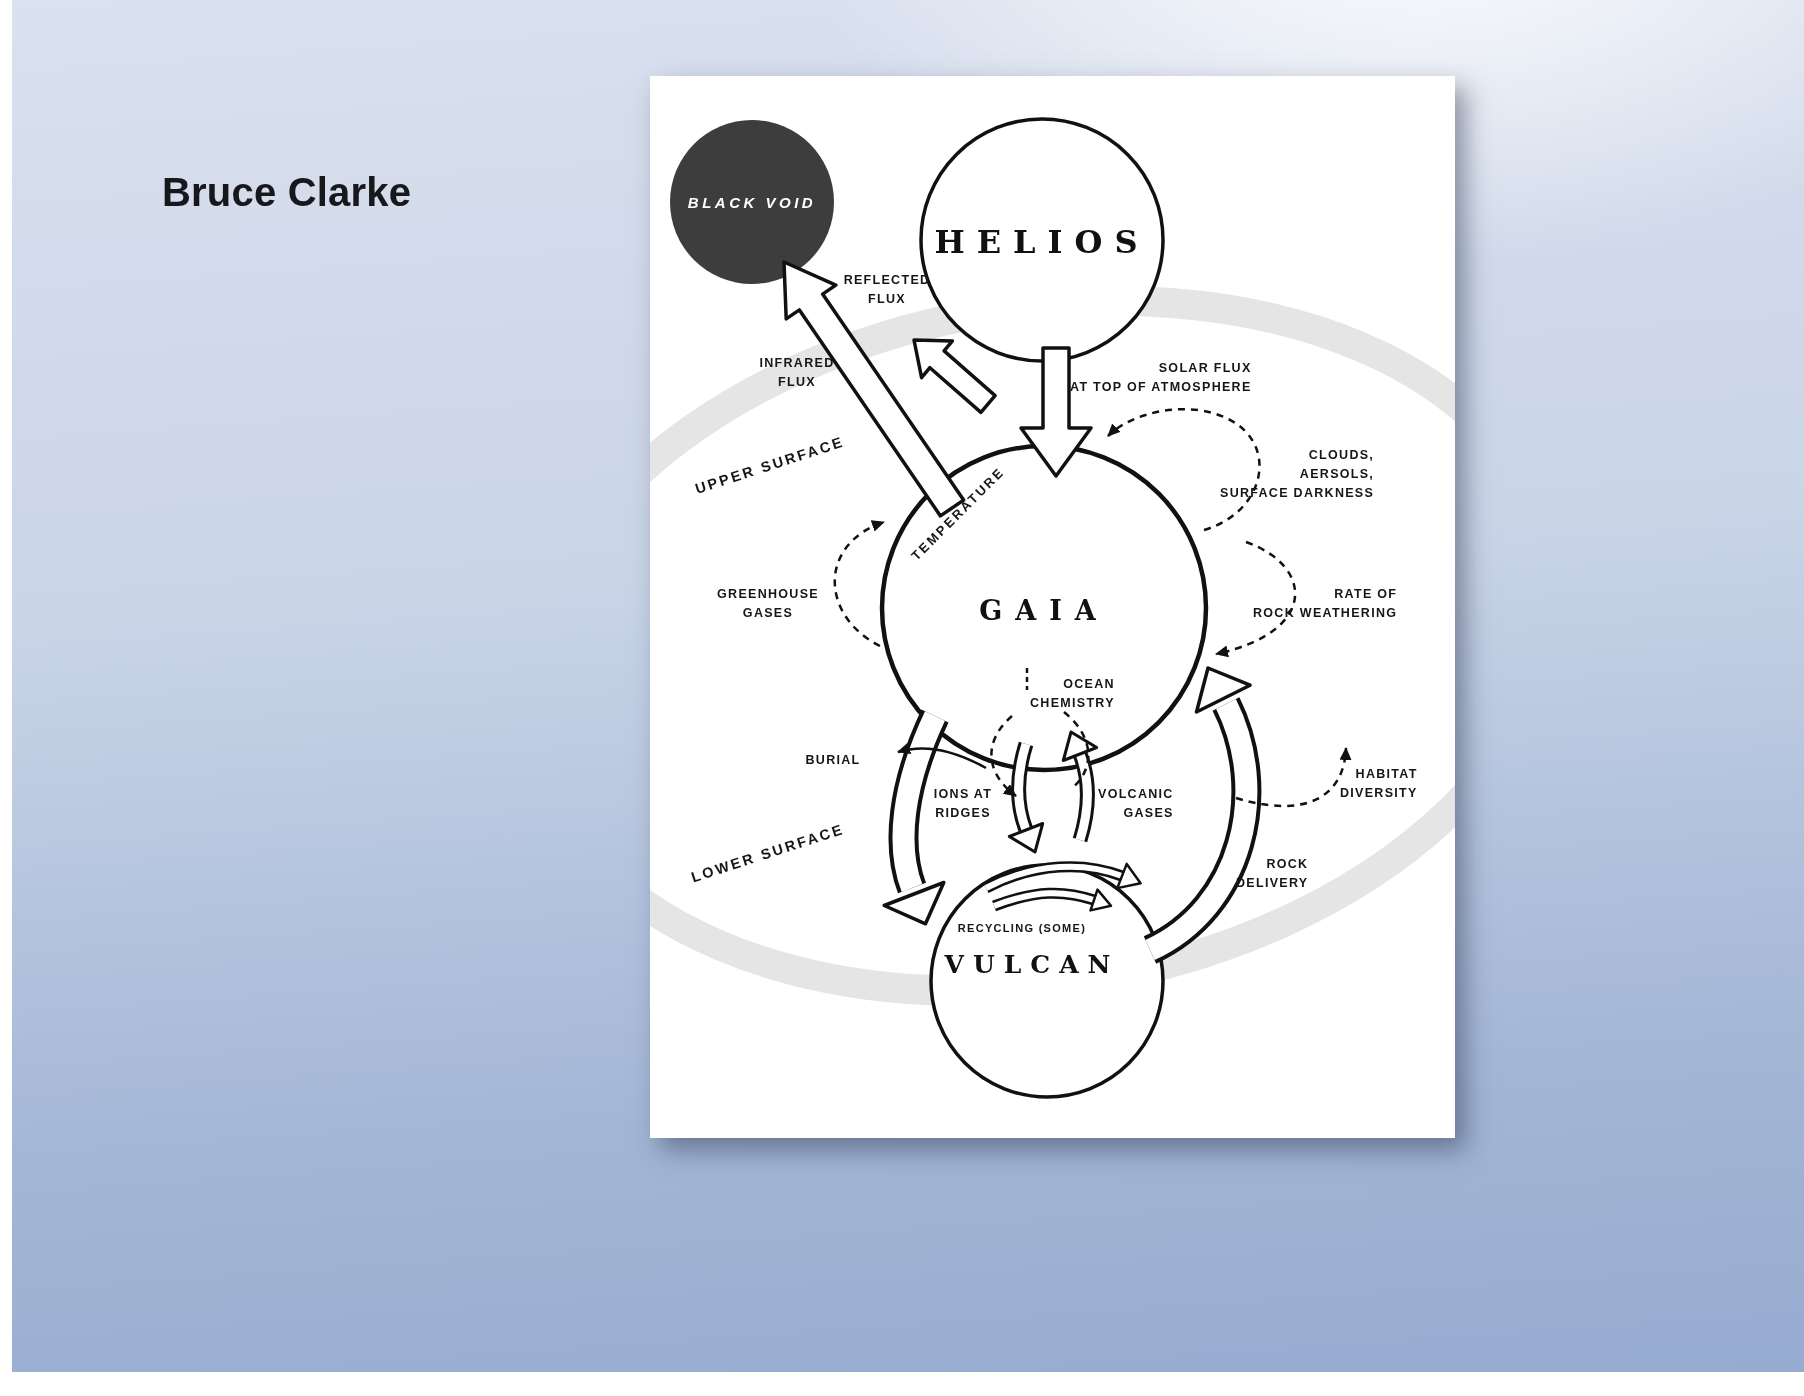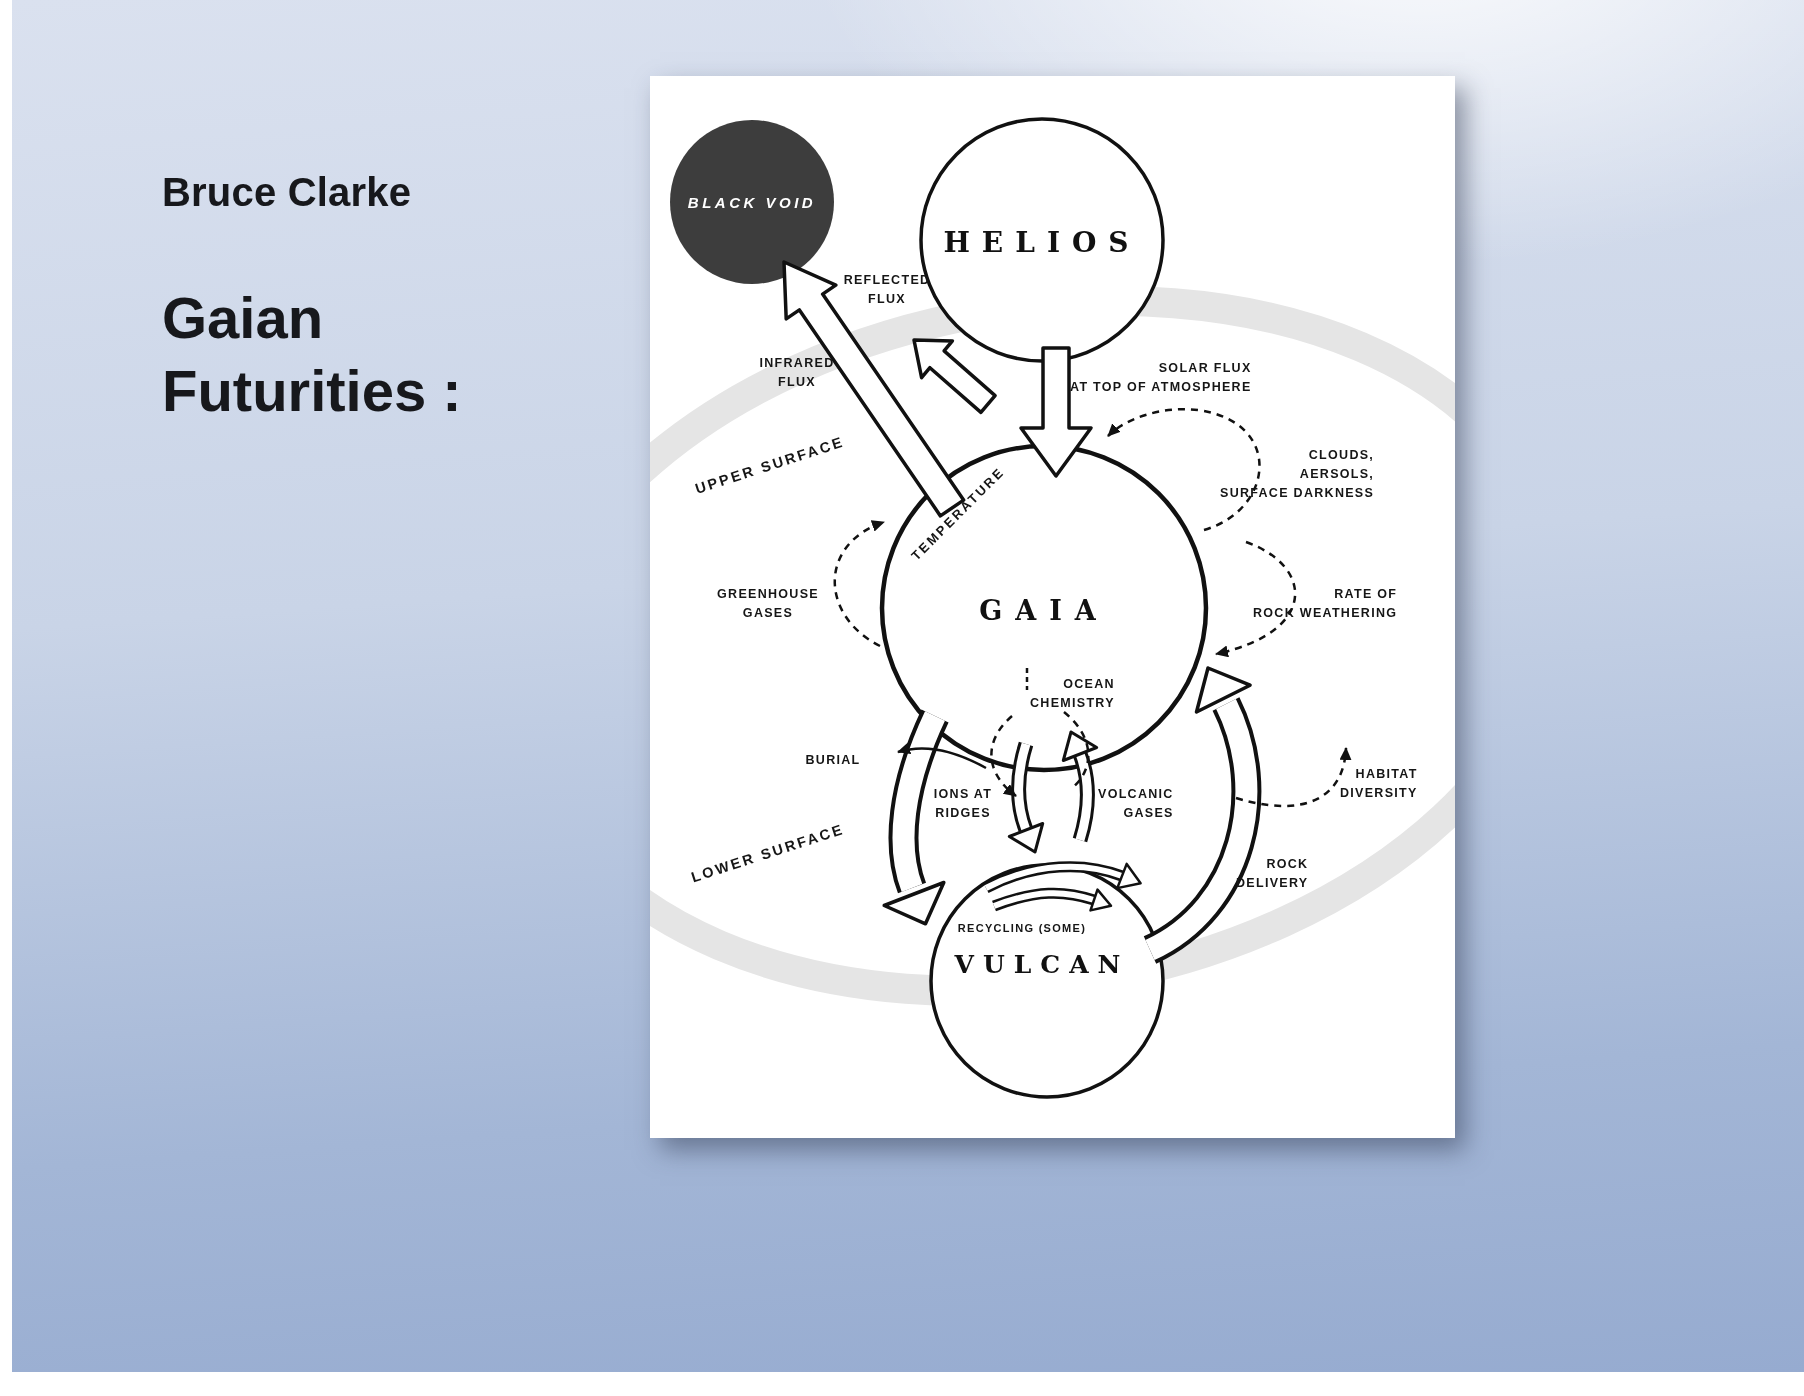--- a/index.html
+++ b/index.html
@@ -30,33 +30,31 @@
   .center{transform:translate(-50%,-50%);text-align:center;}
   .leftal{transform:translate(0,-50%);text-align:right;}
   .node-lbl{
     position:absolute;transform:translate(-50%,-50%);text-align:center;
     font-family:"DejaVu Serif",serif;font-weight:700;color:#111;white-space:nowrap;
   }
   .void-lbl{
     font-family:"Liberation Sans",sans-serif;color:#ffffff;font-size:15px;
     letter-spacing:3.5px;font-weight:700;font-style:italic;
   }
-  .helios-lbl{font-size:28px;letter-spacing:12px;}
+  .helios-lbl{font-size:32px;letter-spacing:12px;}
   .gaia-lbl{font-size:27px;letter-spacing:13px;}
   .vulcan-lbl{font-size:25px;letter-spacing:9px;}
 </style>
 </head>
 <body>
 
 <div class="slide">
 
   <div class="text-block">
     <div class="author">Bruce Clarke</div>
-    <div class="title">Gaian
-Futurities :</div>
   </div>
 
   <div class="panel">
     <svg width="805" height="1062" viewBox="0 0 805 1062">
       <defs>
         <marker id="ah" markerUnits="userSpaceOnUse" markerWidth="16" markerHeight="14" refX="12" refY="6" orient="auto">
           <path d="M0,0 L13,6 L0,12 Z" fill="#111"></path>
         </marker>
       </defs>
 
@@ -114,21 +112,21 @@
         <path d="M 414,636 C 446,662 444,694 422,712" stroke-dasharray="7 6"></path>
         <path d="M 586,722 C 652,742 694,724 696,672" stroke-dasharray="7 6" marker-end="url(#ah)"></path>
         <path d="M 336,692 Q 286,664 248,676" marker-end="url(#ah)"></path>
         <line x1="377" y1="592" x2="377" y2="614" stroke-dasharray="5 4"></line>
       </g>
     </svg>
 
     <div class="node-lbl void-lbl" style="left:102px;top:126px">BLACK VOID</div>
     <div class="node-lbl helios-lbl" style="left:392px;top:166px">HELIOS</div>
     <div class="node-lbl gaia-lbl" style="left:394px;top:534px">GAIA</div>
-    <div class="node-lbl vulcan-lbl" style="left:392px;top:888px">VULCAN</div>
+    <div class="node-lbl vulcan-lbl" style="left:382px;top:888px">VULCAN</div>
 
     <div class="lbl center" style="left:237px;top:214px">REFLECTED
 FLUX</div>
     <div class="lbl center" style="left:147px;top:297px">INFRARED
 FLUX</div>
     <div class="lbl leftal" style="left:420px;top:302px">SOLAR FLUX
 AT TOP OF ATMOSPHERE</div>
     <div class="lbl center" style="left:120px;top:390px;font-size:14.5px;letter-spacing:2.5px;transform:translate(-50%,-50%) rotate(-18deg)">UPPER SURFACE</div>
     <div class="lbl center" style="left:308px;top:438px;font-size:13px;letter-spacing:2.5px;transform:translate(-50%,-50%) rotate(-45deg)">TEMPERATURE</div>
     <div class="lbl leftal" style="left:570px;top:398px">CLOUDS,

